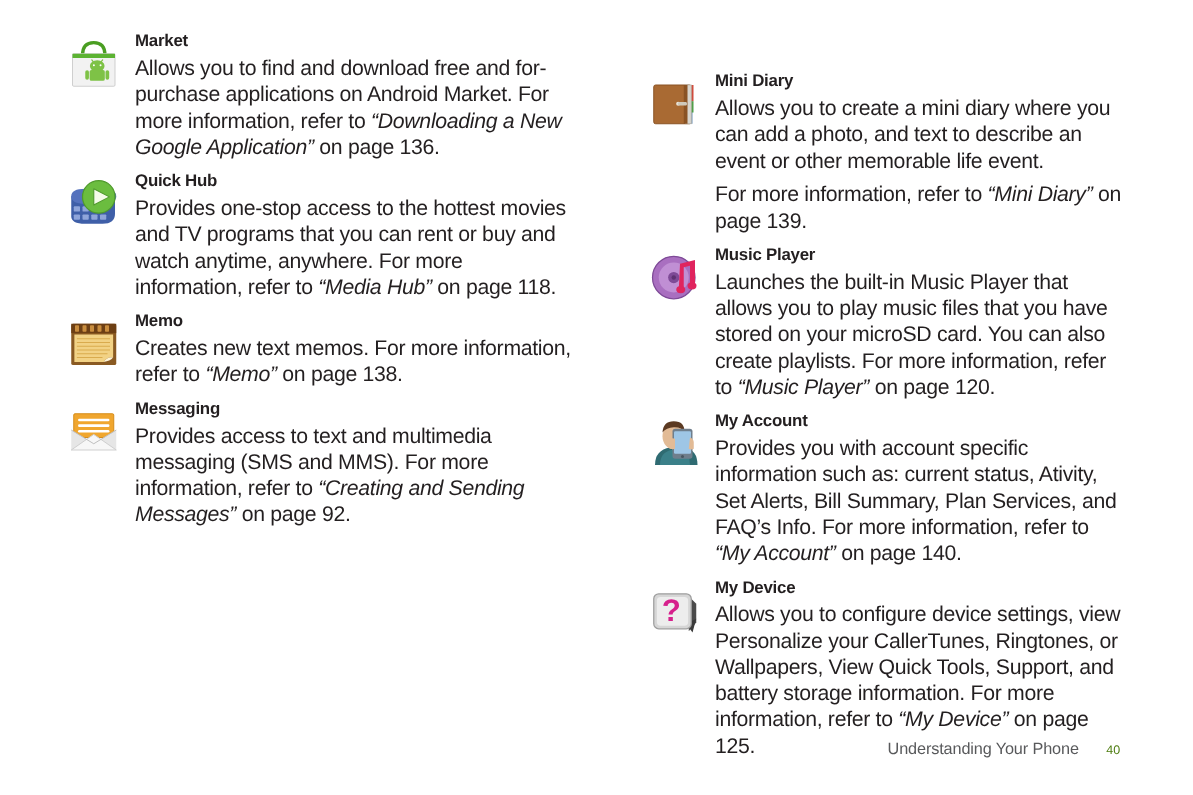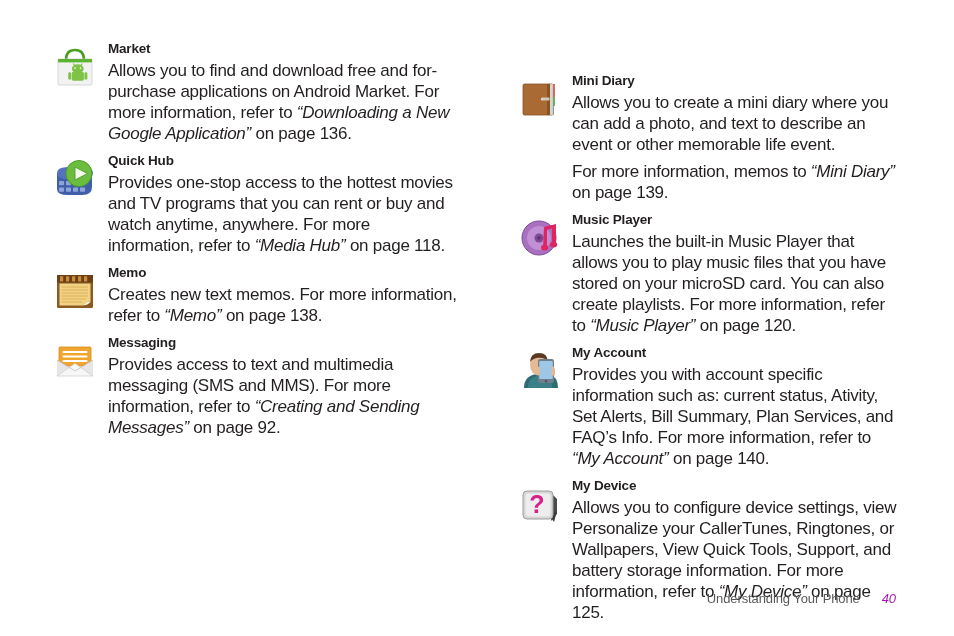--- a/index.html
+++ b/index.html
@@ -18,21 +18,21 @@
   .page {
     position: absolute;
     left: 0; top: 0;
     width: 954px;
     height: 636px;
     background: #ffffff;
   }
   .columns {
     position: absolute;
     left: 0;
-    top: 40px;
+    top: 24px;
     width: 954px;
     display: flex;
     flex-direction: row;
   }
   .col {
     box-sizing: border-box;
   }
   .col-left  { width: 470px; padding-left: 52px; padding-right: 12px; }
   .col-right { width: 470px; padding-left: 48px; padding-right: 40px; margin-top: 32px; }
 
@@ -80,21 +80,21 @@
     bottom: 30px;
     width: 954px;
     text-align: right;
     padding-right: 58px;
     box-sizing: border-box;
     font-size: 13px;
     color: #58595b;
     letter-spacing: -0.1px;
   }
   .footer .chapter { margin-right: 22px; }
-  .footer .pageno { font-size: 13px; color: #a21caf; font-style: italic; }
+  .footer .pageno { font-size: 10px; color: #4d7c0f; }
 
   
   .icon-svg { display: block; width: 46px; height: 46px; }
 </style>
 </head>
 <body>
 
 <div class="page">
 
   <div class="columns">
@@ -211,21 +211,21 @@
         <rect x="30.5" y="8" width="4.5" height="31" fill="#d8d5cd"></rect>
         <rect x="30.5" y="8" width="4.5" height="31" fill="none" stroke="#b8b4aa" stroke-width="0.6"></rect>
         <rect x="29" y="8" width="3" height="31" fill="#8a5324"></rect>
         <circle cx="24.5" cy="23" r="1.6" fill="#e8e2d6"></circle>
         <rect x="24.5" y="21.6" width="7" height="2.8" rx="1" fill="#cfc9bb"></rect>
       </svg>
           </div>
           <div class="entry-body">
             <div class="entry-title">Mini Diary</div>
             <p class="entry-text"><span>Allows you to create a mini diary where you can add a photo, and text to describe an event or other memorable life event.</span></p>
-            <p class="entry-text"><span>For more information, memos to </span><i>“Mini Diary”</i><span> on page 139.</span></p>
+            <p class="entry-text"><span>For more information, refer to </span><i>“Mini Diary”</i><span> on page 139.</span></p>
           </div>
         </div>
         <div class="entry">
           <div class="entry-icon">
             <svg class="icon-svg" viewBox="0 0 46 46" xmlns="http://www.w3.org/2000/svg">
         <circle cx="21" cy="23" r="17" fill="#a96fc0"></circle>
         <circle cx="21" cy="23" r="17" fill="none" stroke="#7e4a97" stroke-width="1"></circle>
         <circle cx="21" cy="23" r="12" fill="#c08fd4"></circle>
         <circle cx="21" cy="23" r="4.5" fill="#7e4a97"></circle>
         <circle cx="21" cy="23" r="1.8" fill="#5e3273"></circle>

